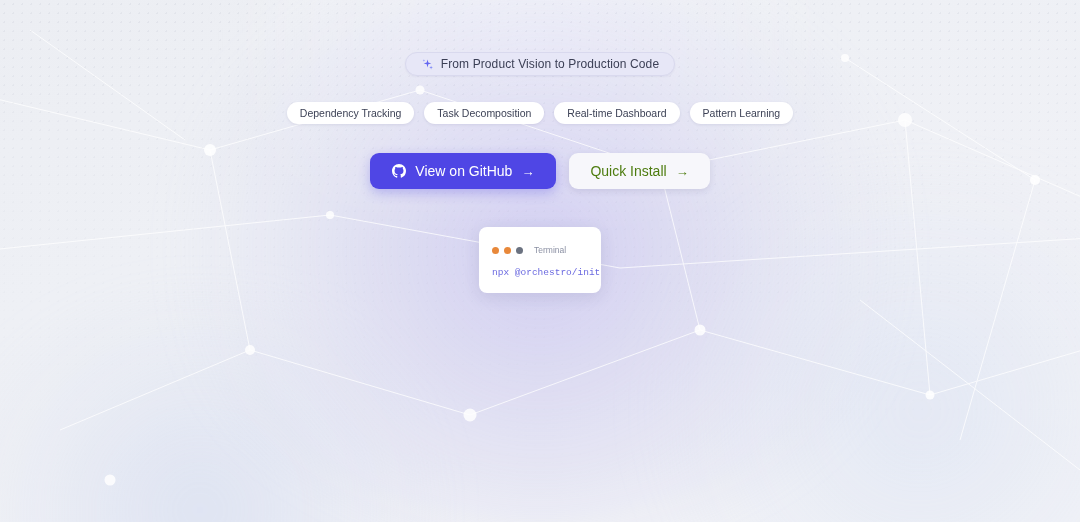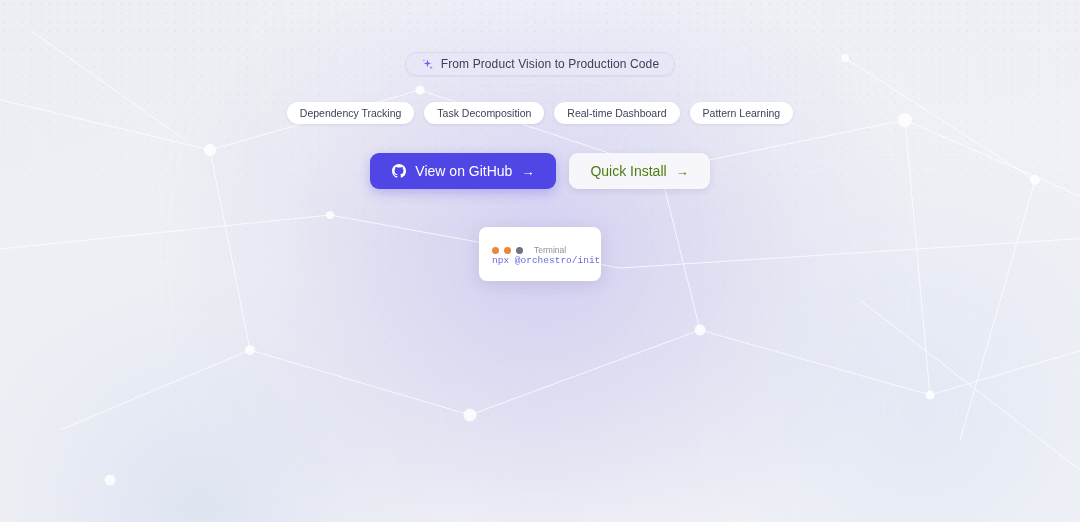--- a/index.html
+++ b/index.html
@@ -233,20 +233,21 @@
   .dot { width: 7px; height: 7px; border-radius: 50%; display: block; }
   .dot-1 { background: #e8883a; }
   .dot-2 { background: #e8883a; }
   .dot-3 { background: #6b7280; }
   .term-label {
     margin-left: 6px;
     font-size: 8.5px;
     color: #8b90a3;
   }
   .term-cmd {
+    margin-top: 12px;
     font-family: "Liberation Mono", "DejaVu Sans Mono", monospace;
     font-size: 9.5px;
     color: #6b6ae0;
     white-space: nowrap;
   }
 </style>
 </head>
 <body>
 
 <div id="hero">

